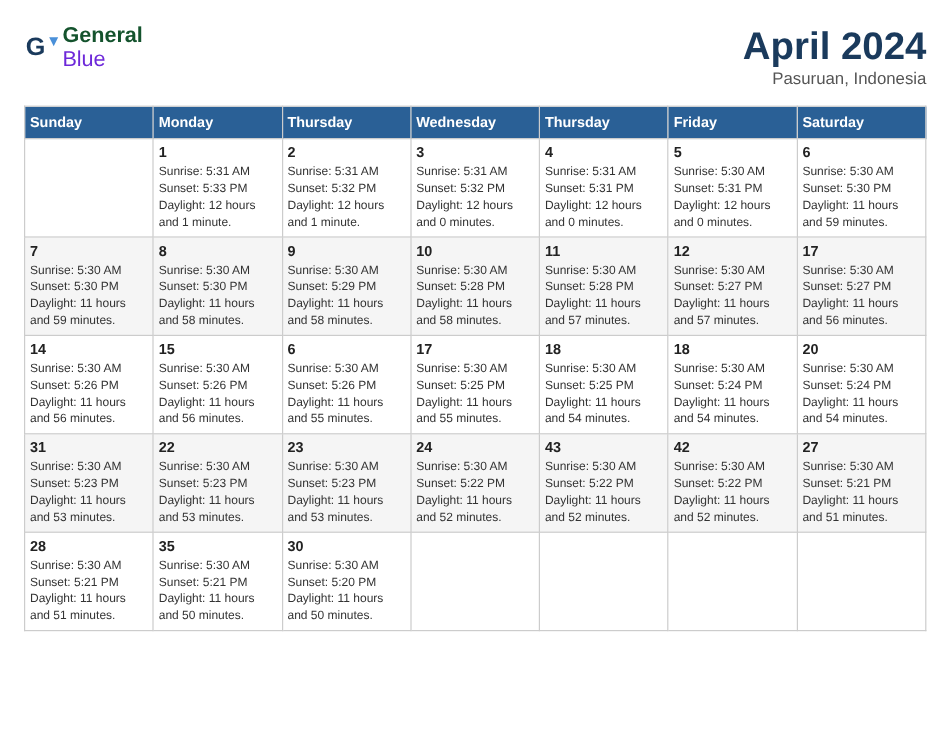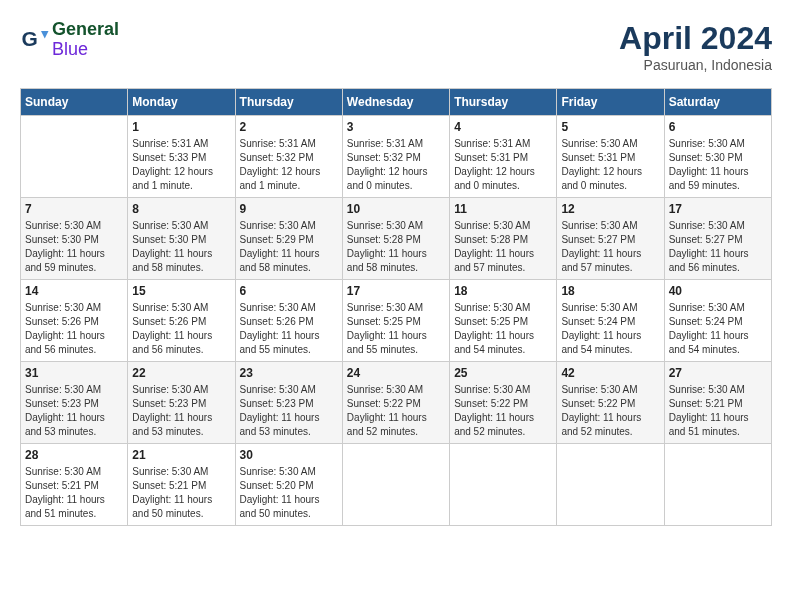--- a/index.html
+++ b/index.html
@@ -185,21 +185,21 @@
         </td>
         <td>
           <div class="day-num">18</div>
           <div class="day-info">Sunrise: 5:30 AM<br>Sunset: 5:25 PM<br>Daylight: 11 hours and 54 minutes.</div>
         </td>
         <td>
           <div class="day-num">18</div>
           <div class="day-info">Sunrise: 5:30 AM<br>Sunset: 5:24 PM<br>Daylight: 11 hours and 54 minutes.</div>
         </td>
         <td>
-          <div class="day-num">40</div>
+          <div class="day-num">20</div>
           <div class="day-info">Sunrise: 5:30 AM<br>Sunset: 5:24 PM<br>Daylight: 11 hours and 54 minutes.</div>
         </td>
       </tr>
       <tr class="row-even">
         <td>
           <div class="day-num">31</div>
           <div class="day-info">Sunrise: 5:30 AM<br>Sunset: 5:23 PM<br>Daylight: 11 hours and 53 minutes.</div>
         </td>
         <td>
           <div class="day-num">22</div>
@@ -207,39 +207,39 @@
         </td>
         <td>
           <div class="day-num">23</div>
           <div class="day-info">Sunrise: 5:30 AM<br>Sunset: 5:23 PM<br>Daylight: 11 hours and 53 minutes.</div>
         </td>
         <td>
           <div class="day-num">24</div>
           <div class="day-info">Sunrise: 5:30 AM<br>Sunset: 5:22 PM<br>Daylight: 11 hours and 52 minutes.</div>
         </td>
         <td>
-          <div class="day-num">25</div>
+          <div class="day-num">43</div>
           <div class="day-info">Sunrise: 5:30 AM<br>Sunset: 5:22 PM<br>Daylight: 11 hours and 52 minutes.</div>
         </td>
         <td>
           <div class="day-num">42</div>
           <div class="day-info">Sunrise: 5:30 AM<br>Sunset: 5:22 PM<br>Daylight: 11 hours and 52 minutes.</div>
         </td>
         <td>
           <div class="day-num">27</div>
           <div class="day-info">Sunrise: 5:30 AM<br>Sunset: 5:21 PM<br>Daylight: 11 hours and 51 minutes.</div>
         </td>
       </tr>
       <tr class="row-odd">
         <td>
           <div class="day-num">28</div>
           <div class="day-info">Sunrise: 5:30 AM<br>Sunset: 5:21 PM<br>Daylight: 11 hours and 51 minutes.</div>
         </td>
         <td>
-          <div class="day-num">21</div>
+          <div class="day-num">35</div>
           <div class="day-info">Sunrise: 5:30 AM<br>Sunset: 5:21 PM<br>Daylight: 11 hours and 50 minutes.</div>
         </td>
         <td>
           <div class="day-num">30</div>
           <div class="day-info">Sunrise: 5:30 AM<br>Sunset: 5:20 PM<br>Daylight: 11 hours and 50 minutes.</div>
         </td>
         <td class="empty-cell"></td>
         <td class="empty-cell"></td>
         <td class="empty-cell"></td>
         <td class="empty-cell"></td>

